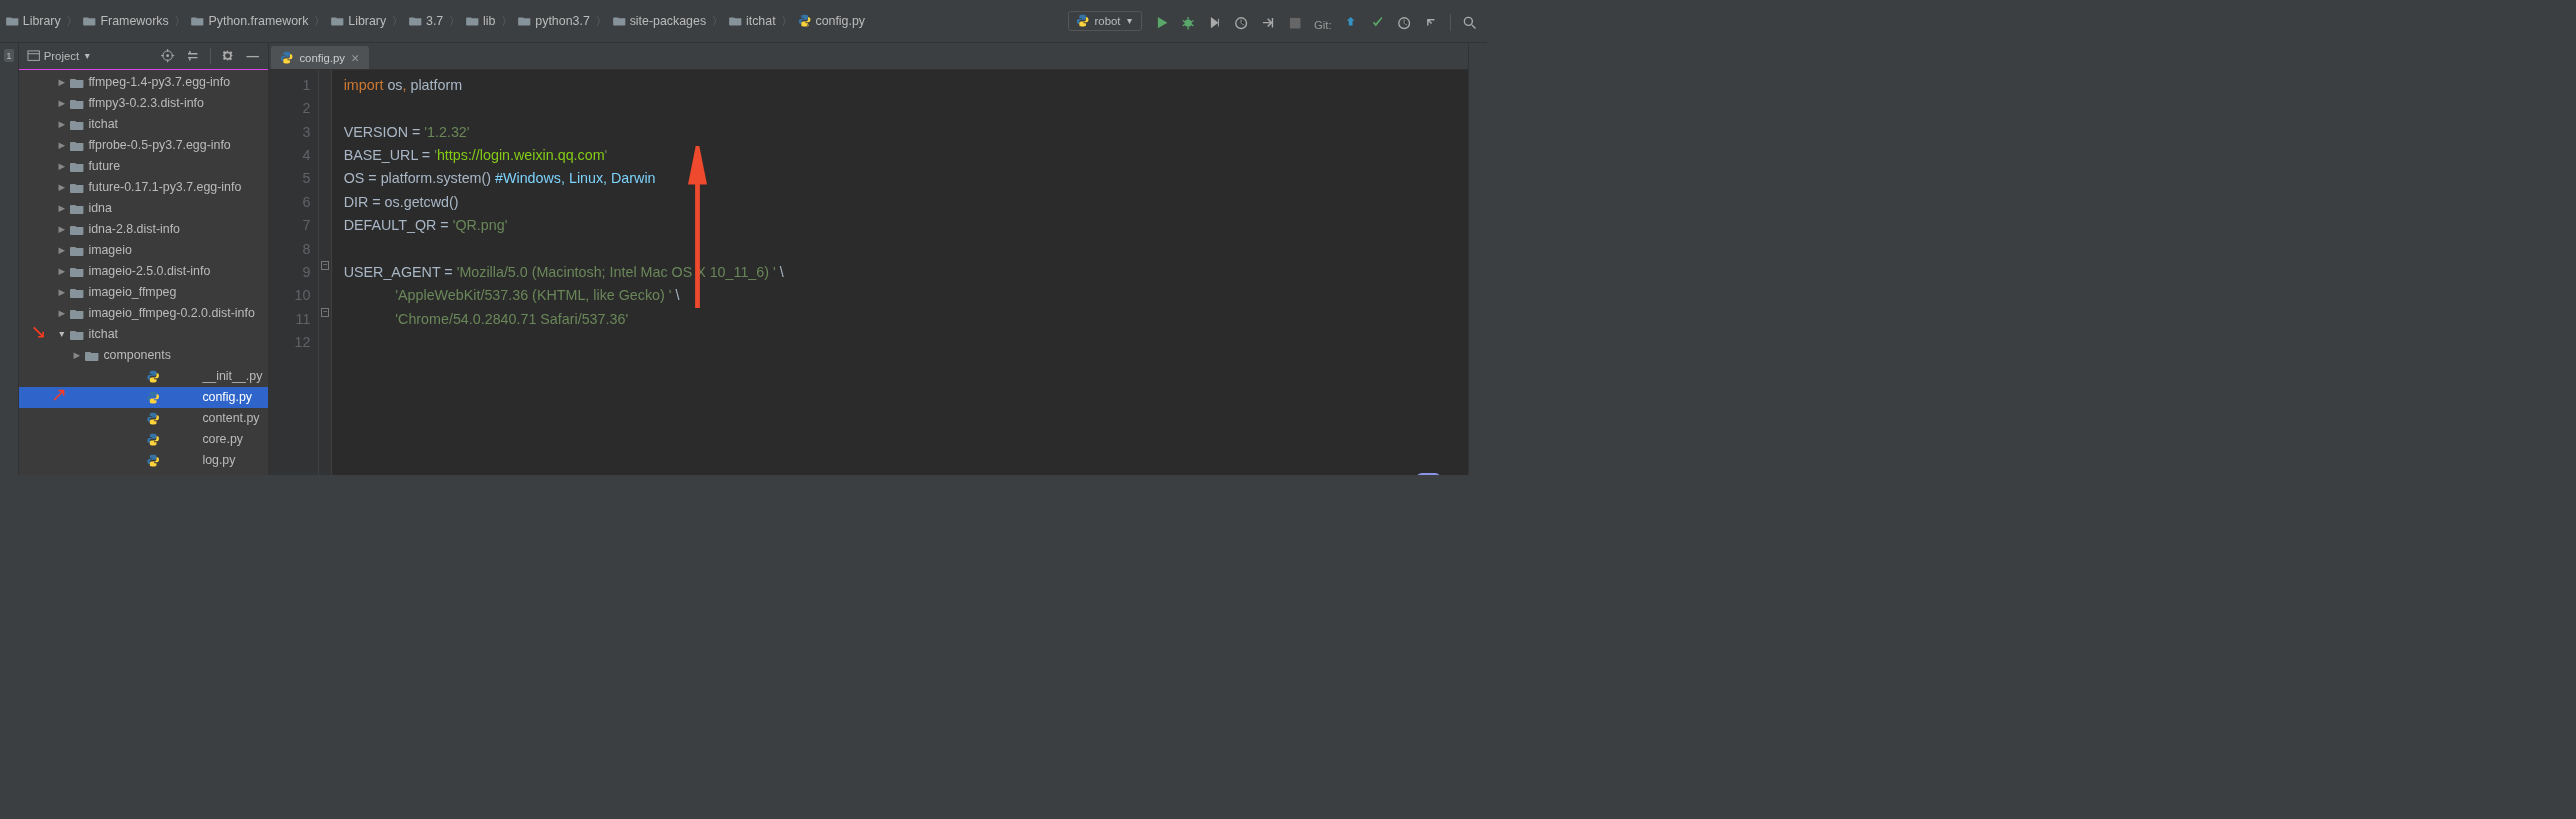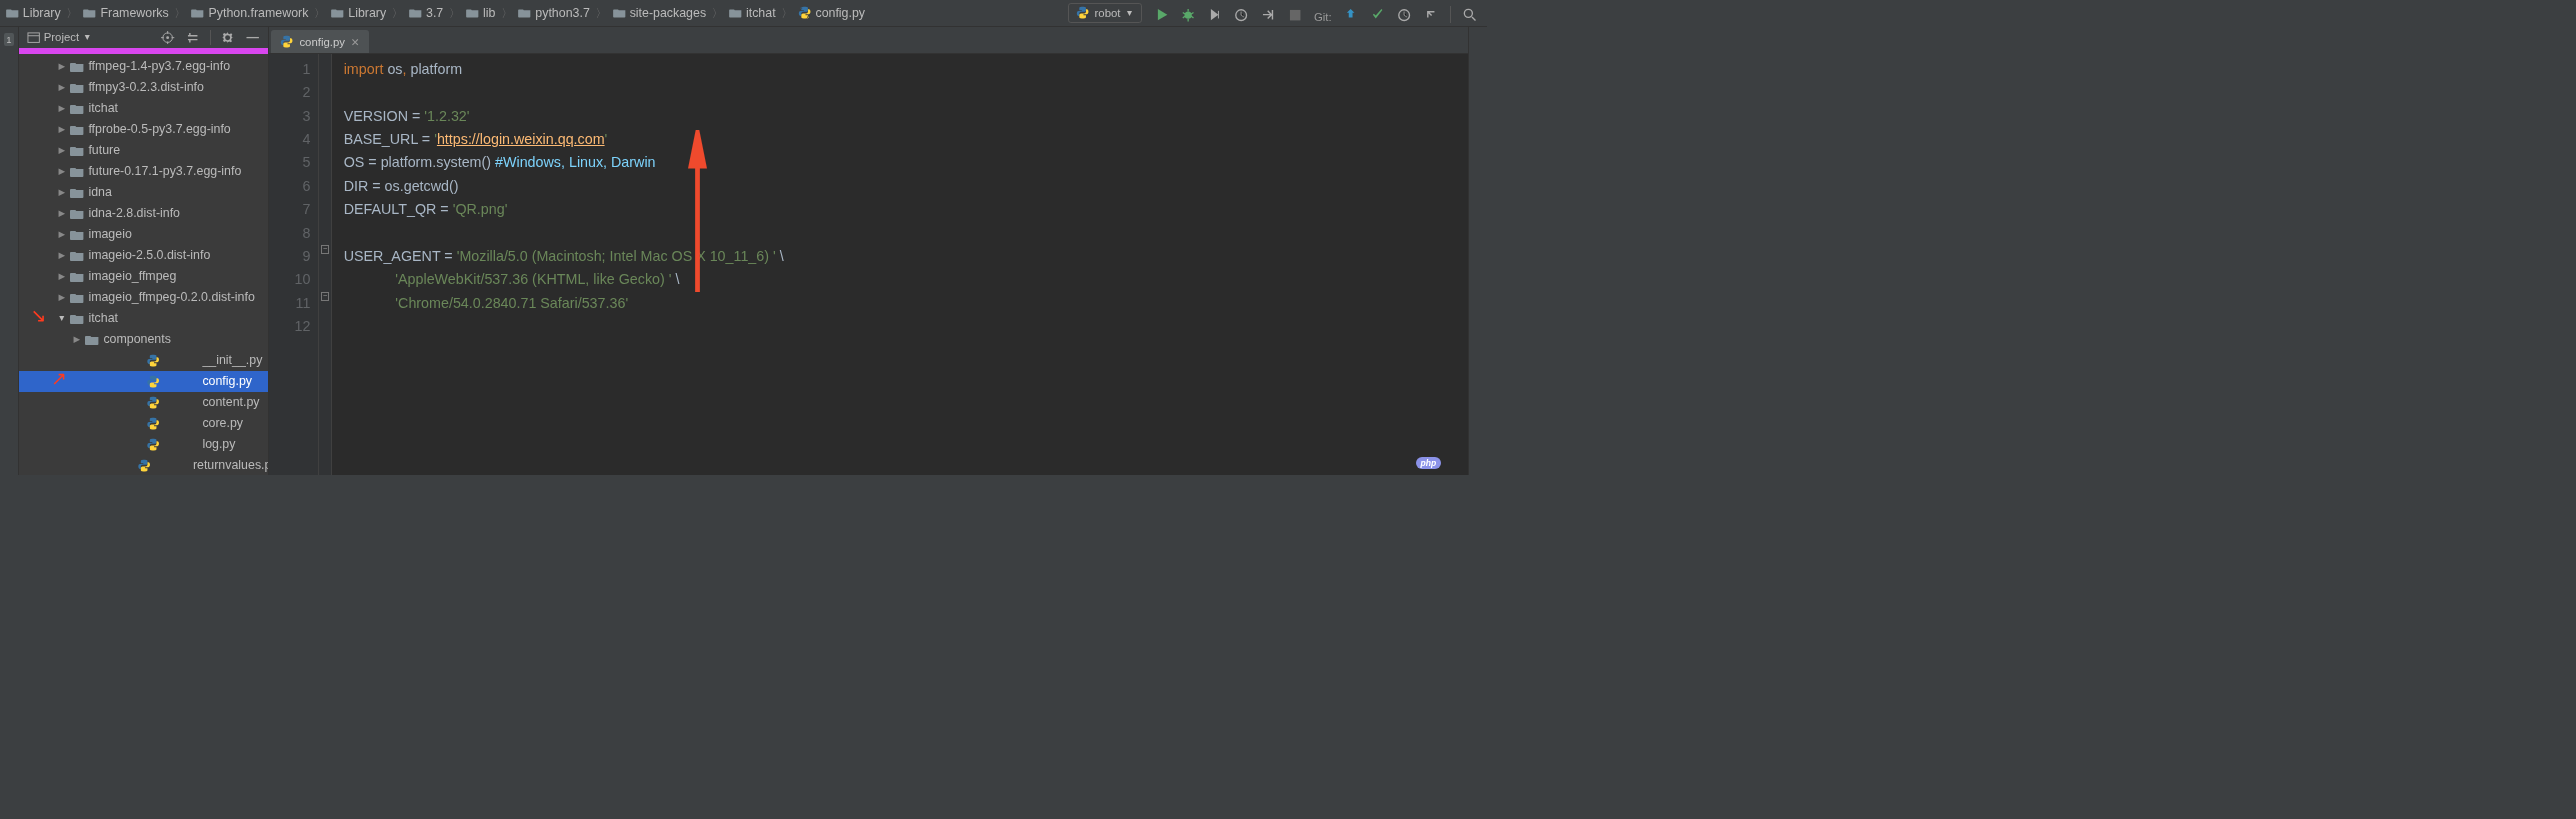--- a/index.html
+++ b/index.html
@@ -1,31 +1,31 @@
 <!DOCTYPE html>
 <html><head>
 <meta charset="utf-8">
 <style>
 * { margin: 0; padding: 0; box-sizing: border-box; font-family: -apple-system, "Segoe UI", sans-serif; }
 body { background: #3c3f41; color: #bbb; font-size: 12.4px; overflow: hidden; width:1487px; height:475px; position:relative; }
-.top-bar { height: 27px; background: #3c3f41; display: flex; align-items: center; padding: 0 5.7px; border-bottom: 1px solid #323232; }
+.top-bar { height: 43px; background: #3c3f41; display: flex; align-items: center; padding: 0 5.7px; border-bottom: 1px solid #323232; }
 .breadcrumbs { display: flex; align-items: center; flex: 1; overflow: hidden; gap: 1.9px; }
 .crumb { display: flex; align-items: center; gap: 3.8px; white-space: nowrap; }
 .crumb-icon { width: 13.3px; height: 11.4px; }
 .folder-ic { fill: #87939a; }
 .py-ic { width:13.3px; height:13.3px; }
 .chev { color: #6e6e6e; font-size: 11.4px; padding: 0 3.8px; }
 .top-right { display: flex; align-items: flex-end; gap: 11.4px; padding-right: 3.8px; }
 .run-cfg { border: 1px solid #555; border-radius: 2.9px; padding: 1.9px 7.6px; display: flex; align-items: center; gap: 4.8px; font-size: 11.4px; color:#bbb; }
 .tool-ic { width: 15.3px; height: 15.3px; display:flex; align-items:center; justify-content:center; cursor:pointer; }
 .git-lbl { color:#999; font-size:11.4px; }
 .main { display: flex; height: calc(100% - 27px); }
 .left-gutter { width: 19px; background: #3c3f41; border-right: 1px solid #323232; display:flex; flex-direction:column; align-items:center; padding-top:5.7px; }
 .project-panel { width: 250px; background: #3b3b3b; border-right: 1px solid #323232; display:flex; flex-direction:column; }
-.proj-header { height: 27px; display: flex; align-items: center; padding: 0 7.6px; border-bottom: 6px solid #d946ef; background:#3c3f41; }
+.proj-header { height: 27px; display: flex; align-items: center; padding: 0 7.6px; border-bottom: 1px solid #d946ef; background:#3c3f41; }
 .proj-title { display:flex; align-items:center; gap:3.8px; flex:1; font-size:11.4px; color:#bbb; }
 .proj-tools { display:flex; gap:9.5px; align-items:center; }
 .tree { flex:1; overflow:hidden; font-size:12.4px; padding-top:1.9px; position:relative; }
 .tree-row { height: 21px; display:flex; align-items:center; padding-left: 3.8px; white-space:nowrap; cursor:pointer; }
 .tree-row.selected { background: #2f65ca; color:#fff; }
 .tree-arrow { width:9.5px; font-size:8.6px; color:#888; display:inline-block; text-align:center; }
 .tree-arrow.open { color:#bbb; }
 .tree-ic { width:14.3px; height:13.3px; margin:0 3.8px; flex-shrink:0; }
 .indented-0 { padding-left: 38px; }
 .indented-1 { padding-left: 53px; }
@@ -37,21 +37,21 @@
 .tab.active { background:#4e5254; }
 .tab-close { font-size:10.5px; color:#999; cursor:pointer; }
 .code-area { flex:1; display:flex; font-family: "JetBrains Mono", Menlo, Consolas, monospace; font-size:14.3px; position:relative; }
 .gutter { width: 50px; background:#313335; text-align:right; padding: 3.8px 7.6px 0 0; color:#606366; line-height:23.4px; border-right:1px solid #404040;}
 .fold-gutter { width:13.3px; background:#313335; border-right: 1px solid #404040; position:relative; }
 .fold-mark { position:absolute; left:1.9px; width:8.6px; height:8.6px; border:1px solid #777; font-size:7.6px; line-height:6.7px; text-align:center; color:#999; }
 .code { flex:1; padding: 3.8px 0 0 11.4px; line-height:23.4px; white-space:pre; color:#a9b7c6; }
 .kw { color:#cc7832; }
 .str { color:#6a8759; }
 .com { color:#7dd3fc; }
-.url { color:#fdba74; text-decoration: underline; }
+.url { color:#84cc16; }
 .annotation-arrow { position:absolute; left:400px; top:76px; pointer-events:none; }
 .annotation-text { position:absolute; left:372px; top:343px; color:#ef4a2d; font-size:17px; font-family: -apple-system, sans-serif; }
 .right-gutter { width: 19px; background:#3c3f41; border-left:1px solid #323232; display:flex; flex-direction:column; align-items:center; padding-top:5.7px; gap:17px; }
 .php-badge { position:absolute; right:27px; bottom:5.7px; background:#8b92e8; color:#fff; font-size:8.6px; padding:1px 4.8px; border-radius:6.7px; font-style:italic; font-weight:bold; }
 svg { display:block; }
 </style>
 </head>
 <body>
 
 <div class="top-bar">

